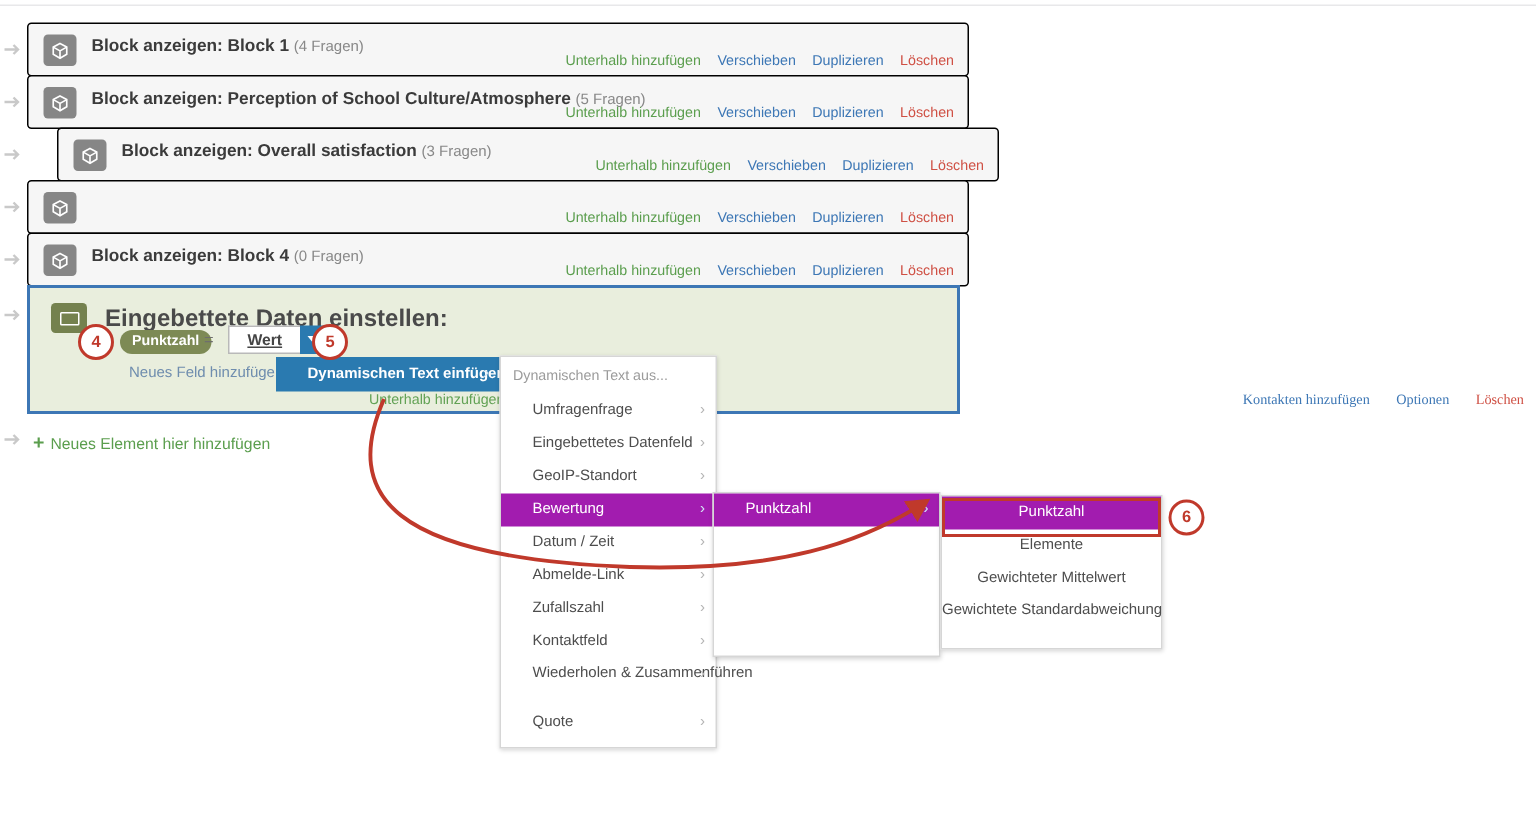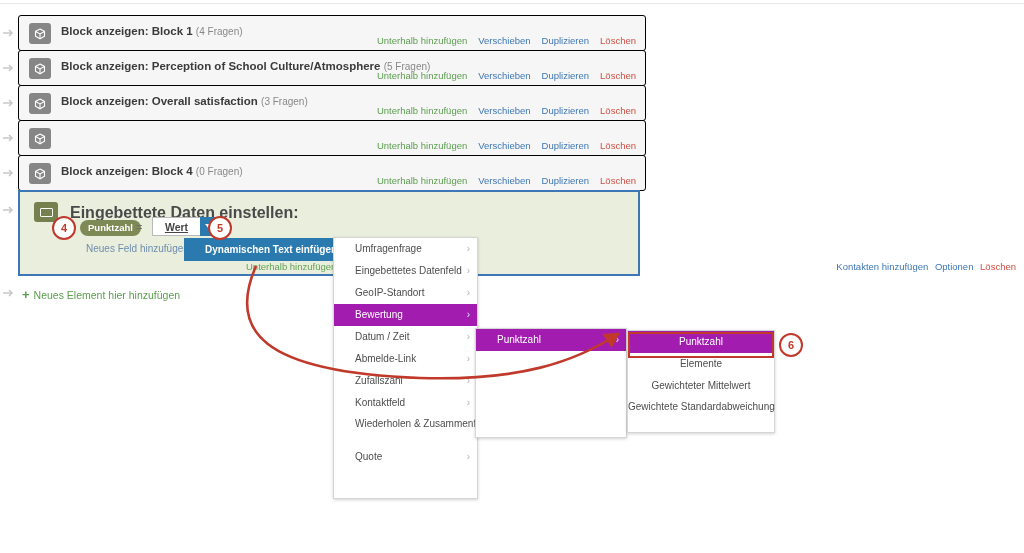--- a/index.html
+++ b/index.html
@@ -166,21 +166,21 @@
     white-space: nowrap;
     opacity: .95;
   }
   #ed-bottom-actions a { text-decoration:none; }
   #ed-bottom-right {
     position: absolute;
     right: 8px; top: 261px;
     font-size: 9.5px;
     white-space: nowrap;
   }
-  #ed-bottom-right a { margin-left: 4px; text-decoration:none; }
+  #ed-bottom-right a { margin-left: 15px; text-decoration:none;font-family:Liberation Serif, serif; }
 
   
   #new-element {
     position: absolute;
     left: 22px; top: 287px;
     font-size: 10.5px;
     color: #5b9e4e;
     white-space: nowrap;
     text-decoration: none;
   }
@@ -319,21 +319,21 @@
           </svg>
         </div>
         <div class="block-title"><span>Block anzeigen: Perception of School Culture/Atmosphere </span><span class="count">(5 Fragen)</span></div>
         <div class="block-actions"><a href="#" class="act-add">Unterhalb hinzufügen</a><a href="#" class="act-move">Verschieben</a><a href="#" class="act-dup">Duplizieren</a><a href="#" class="act-del">Löschen</a></div>
       </div>
       <div class="rail-arrow" style="left: 2px; top: 96px;">
         <svg width="14" height="14" viewBox="0 0 14 14">
           <path d="M1 7 H10 M7 4 L10 7 L7 10" stroke="#c9c9c9" stroke-width="1.6" fill="none"></path>
         </svg>
       </div>
-      <div class="block-row" style="top: 85px;">
+      <div class="block-row" style="top: 85px; margin-left: 20px;">
         <div class="block-icon">
           <svg width="12" height="12" viewBox="0 0 12 12">
             <path d="M6 1 L10.5 3.4 L10.5 8.2 L6 10.8 L1.5 8.2 L1.5 3.4 Z" fill="none" stroke="#ffffff" stroke-width="1.1"></path>
             <path d="M1.5 3.4 L6 5.9 L10.5 3.4 M6 5.9 L6 10.8" fill="none" stroke="#ffffff" stroke-width="1.1"></path>
           </svg>
         </div>
         <div class="block-title"><span>Block anzeigen: Overall satisfaction </span><span class="count">(3 Fragen)</span></div>
         <div class="block-actions"><a href="#" class="act-add">Unterhalb hinzufügen</a><a href="#" class="act-move">Verschieben</a><a href="#" class="act-dup">Duplizieren</a><a href="#" class="act-del">Löschen</a></div>
       </div>
       <div class="rail-arrow" style="left: 2px; top: 131px;">
@@ -405,20 +405,21 @@
   <a id="new-element" href="#">
     <span class="plus">+</span><span>Neues Element hier hinzufügen</span>
   </a>
 
   <div id="pipe-button">
     <span>Dynamischen Text einfüger</span>
     <span class="chev">›</span>
   </div>
 
   <div class="menu" id="menu1">
+    <div class="menu-header">Dynamischen Text aus...</div>
     <div id="menu1-items">
         <div class="menu-item"><span>Umfragenfrage</span><span class="chev">›</span></div>
         <div class="menu-item"><span>Eingebettetes Datenfeld</span><span class="chev">›</span></div>
         <div class="menu-item"><span>GeoIP-Standort</span><span class="chev">›</span></div>
         <div class="menu-item sel"><span>Bewertung</span><span class="chev">›</span></div>
         <div class="menu-item"><span>Datum / Zeit</span><span class="chev">›</span></div>
         <div class="menu-item"><span>Abmelde-Link</span><span class="chev">›</span></div>
         <div class="menu-item"><span>Zufallszahl</span><span class="chev">›</span></div>
         <div class="menu-item"><span>Kontaktfeld</span><span class="chev">›</span></div>
         <div class="menu-item two-line"><span>Wiederholen &amp; Zusammenführen</span><span class="chev">›</span></div>

